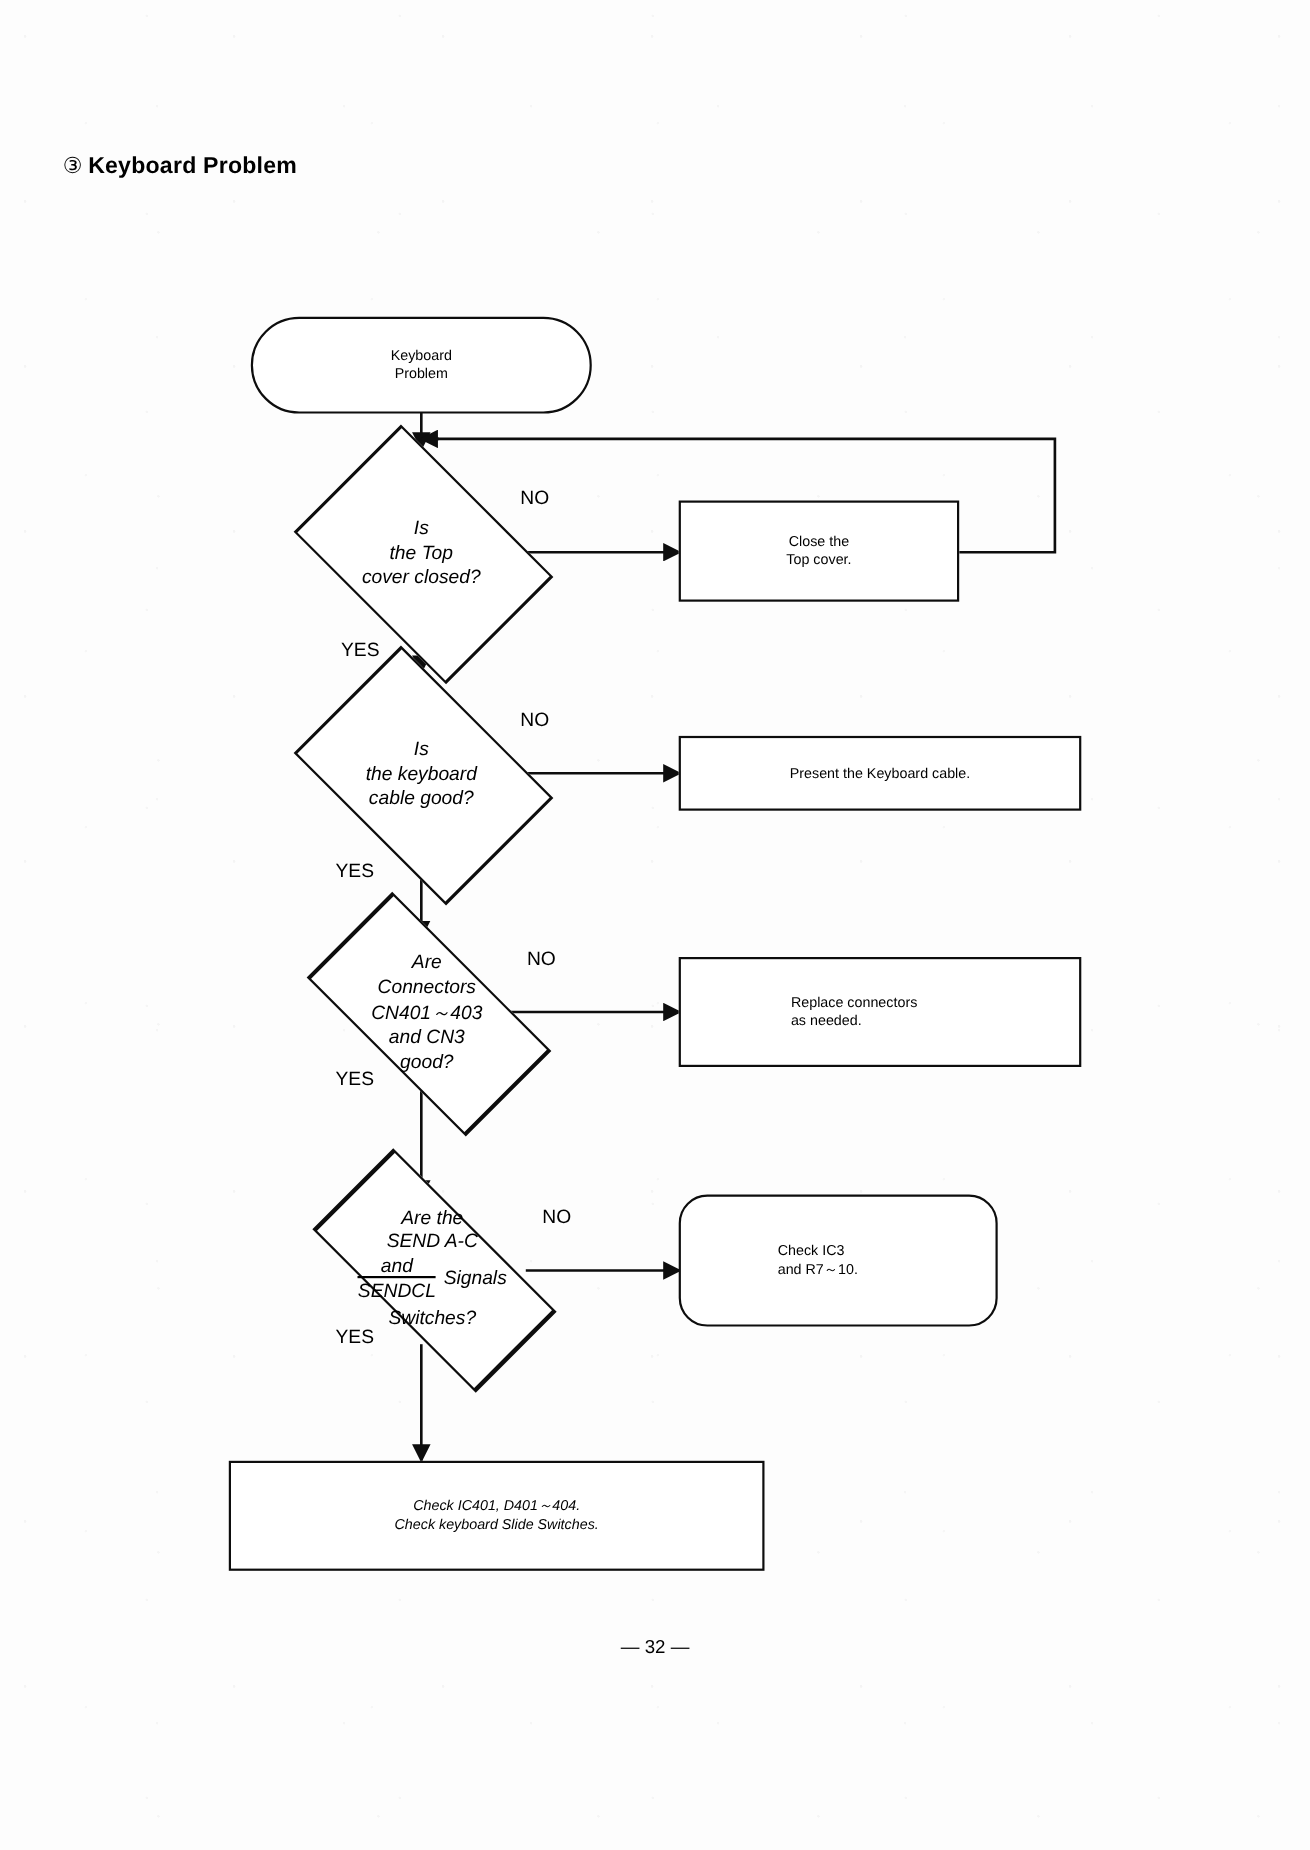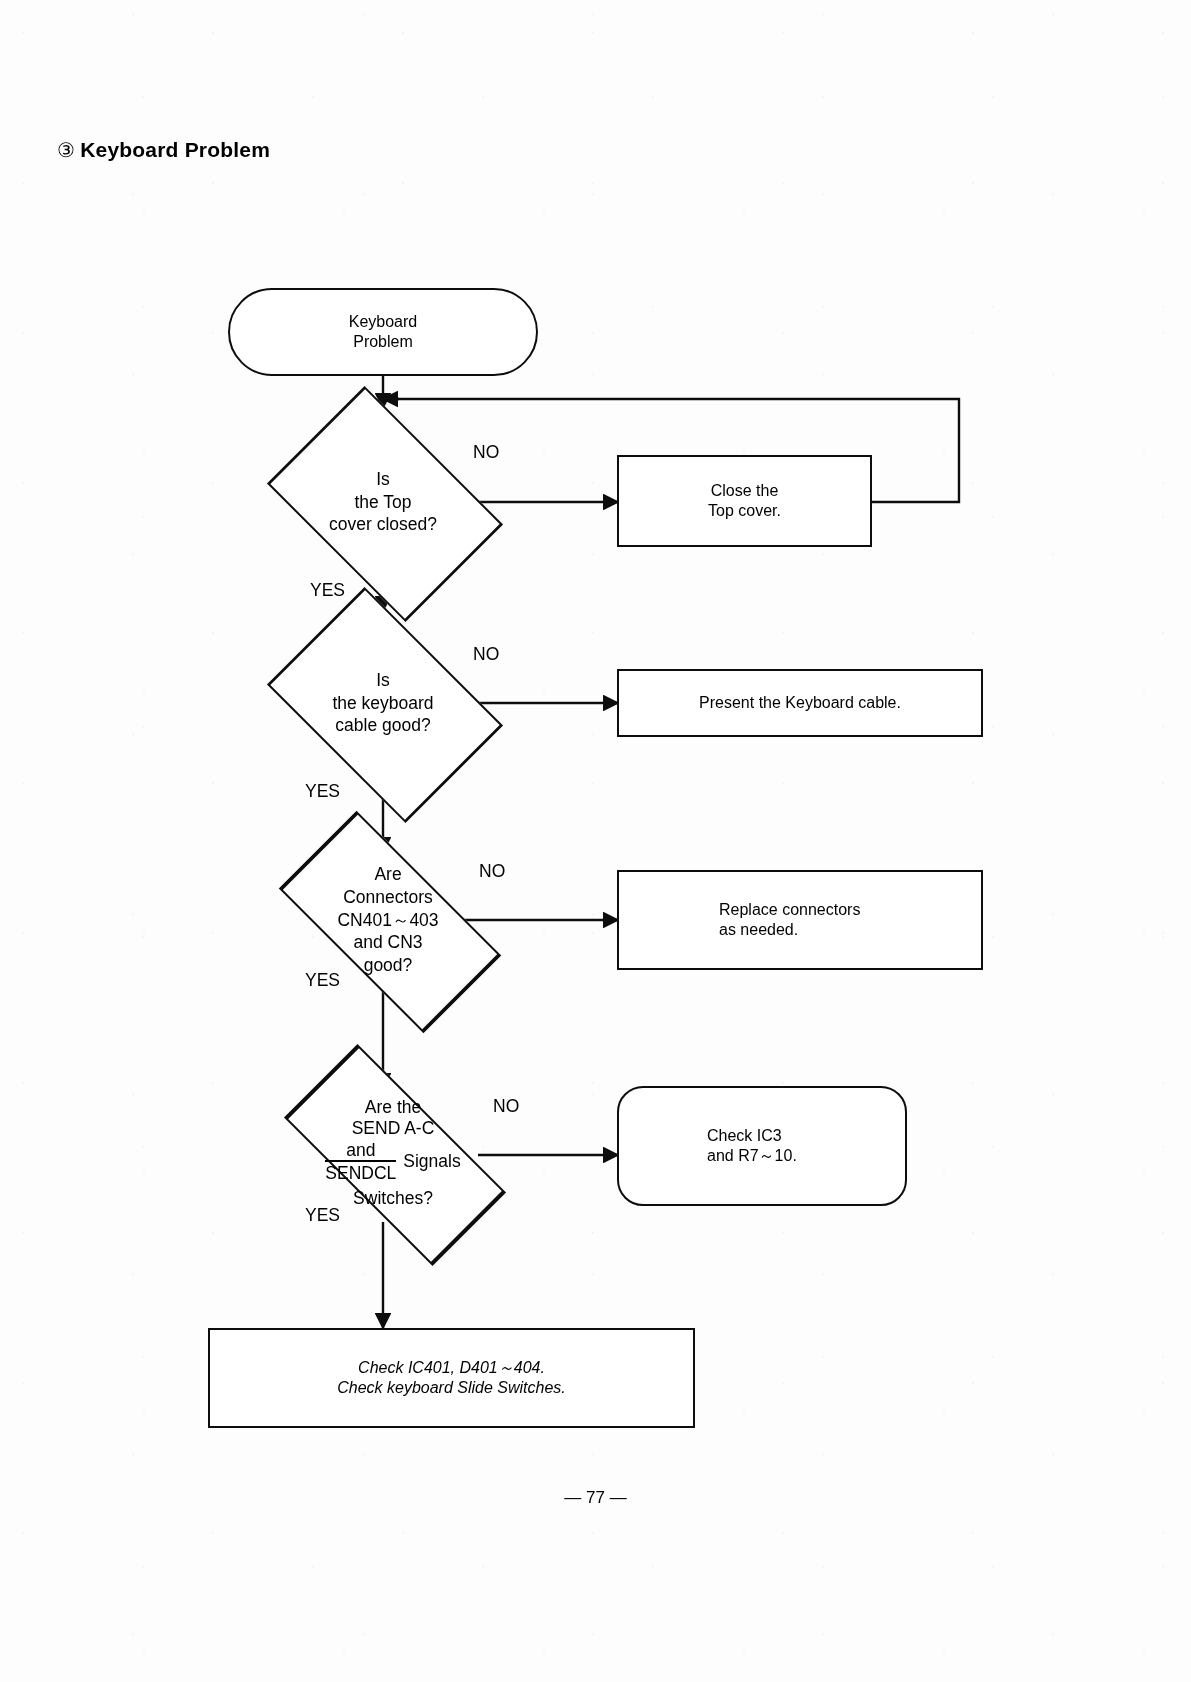--- a/index.html
+++ b/index.html
@@ -57,21 +57,21 @@
   }
 
   
   .node {
     position: absolute;
     box-sizing: border-box;
     display: flex;
     align-items: center;
     justify-content: center;
     text-align: center;
-    font-size: 16px;
+    font-size: 13px;
     line-height: 1.28;
     white-space: pre-line;
   }
 
   .terminal {
     border: 2.2px solid #0d0d0d;
     border-radius: 999px;
     background: #ffffff;
   }
 
@@ -104,20 +104,21 @@
     top: 0;
     width: 100%;
     height: 100%;
     display: flex;
     align-items: center;
     justify-content: center;
     text-align: center;
     font-size: 17.5px;
     line-height: 1.3;
     white-space: pre-line;
+    font-style: italic;
   }
 
   
   .branch-label {
     position: absolute;
     font-size: 17.5px;
     white-space: nowrap;
   }
 
   
@@ -262,13 +263,13 @@
 <div class="node process left-text pad-l3" style="left:617px; top:1086px; width:290px; height:120px;border-radius:26px;">
   <span>Check IC3
 and R7～10.</span>
 </div>
 
 <div class="node process" style="left:208px; top:1328px; width:487px; height:100px;font-style:italic;">
   <span>Check IC401, D401～404.
 Check keyboard Slide Switches.</span>
 </div>
 
-<div id="footer">— 77 —</div>
+<div id="footer">— 32 —</div>
 
 </body></html>

